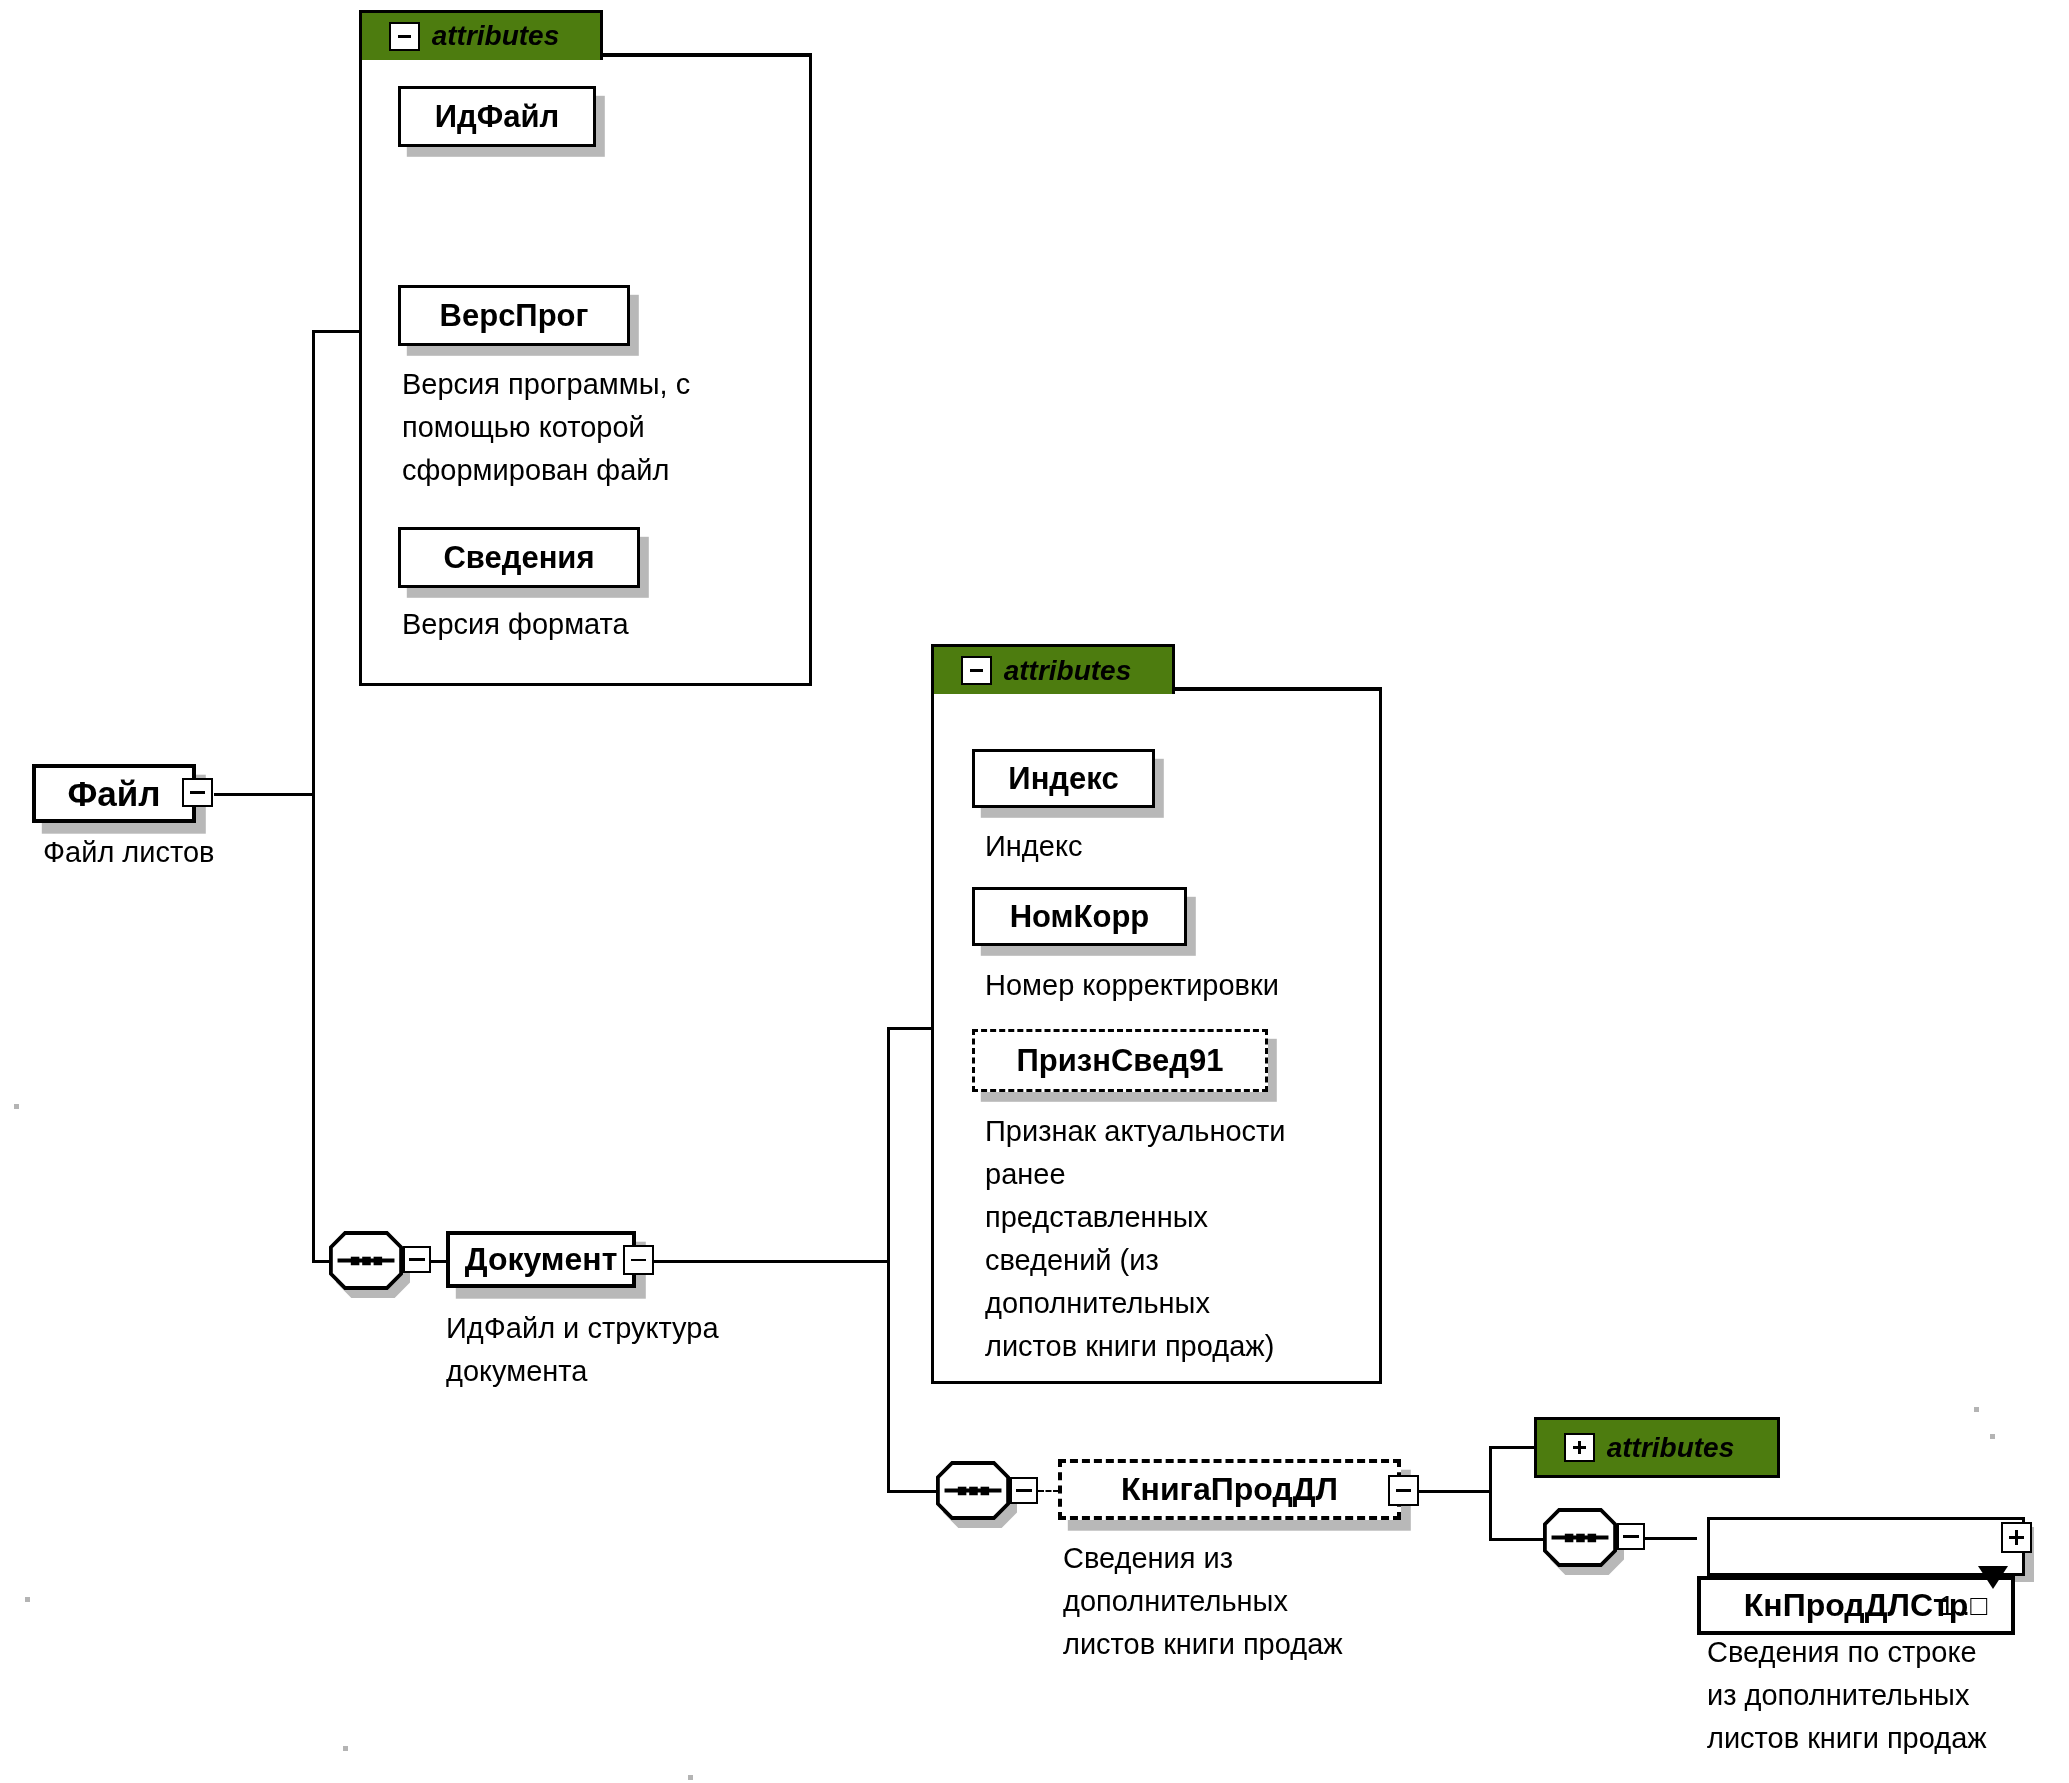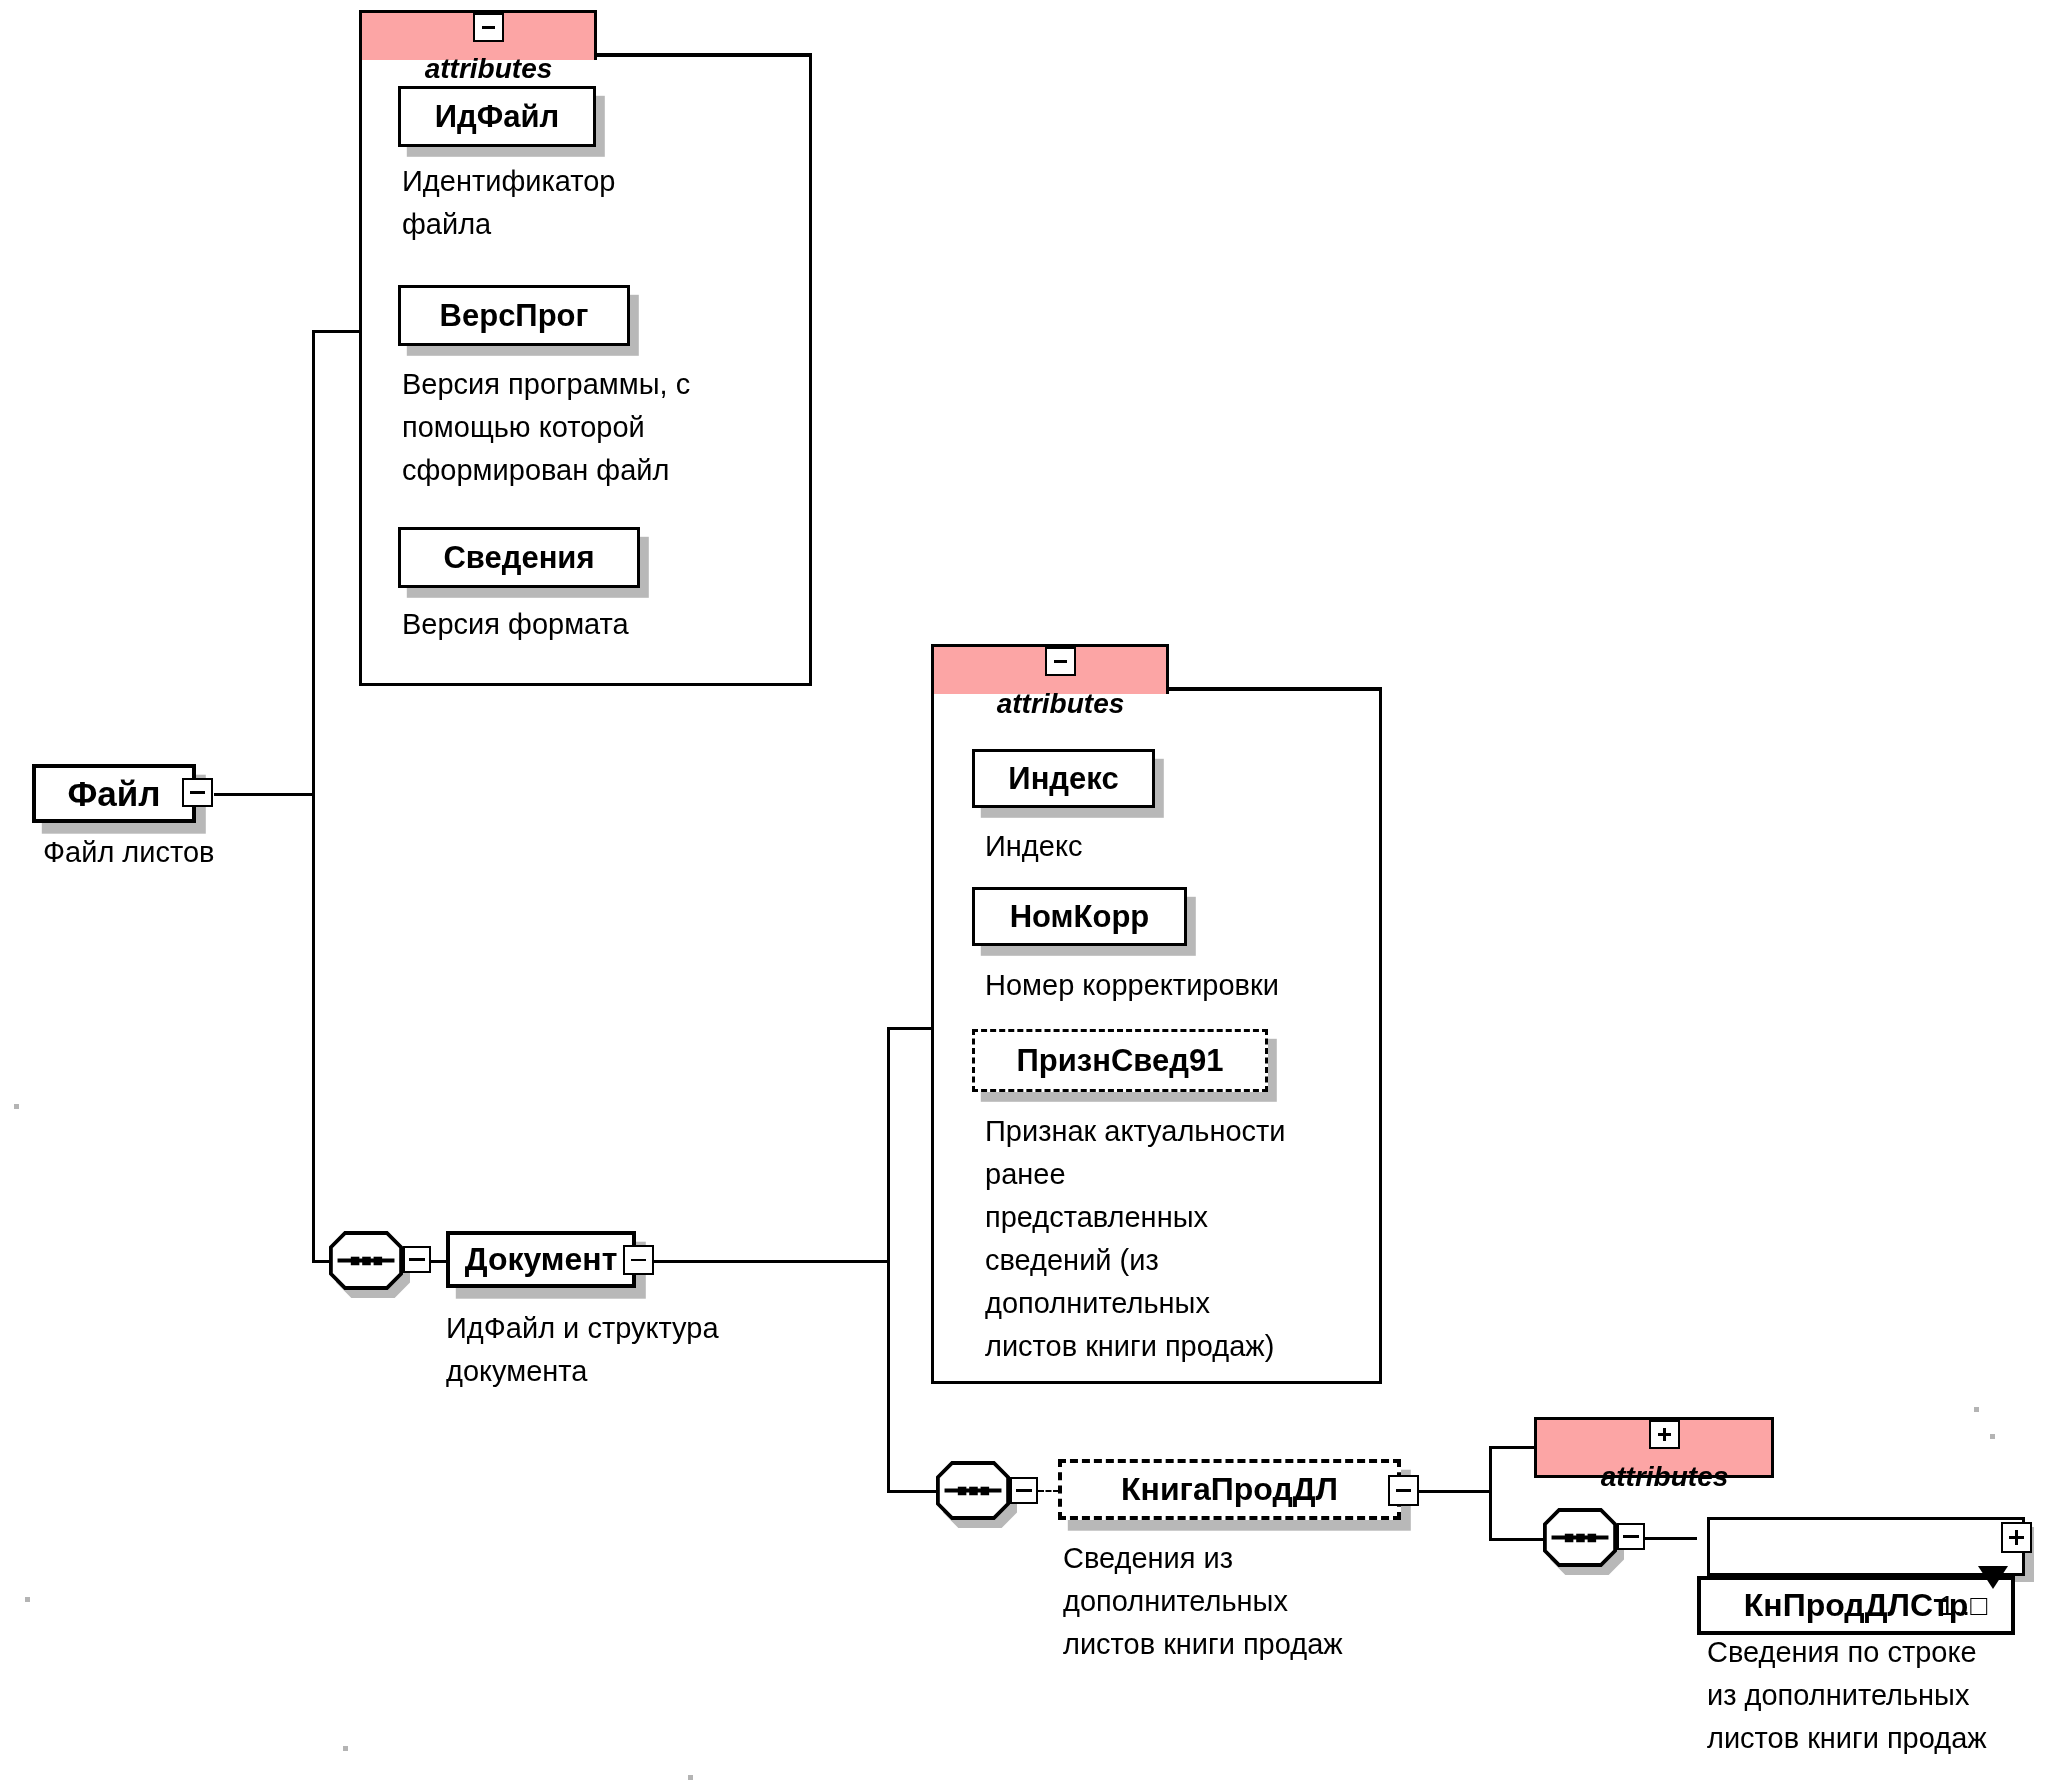--- a/index.html
+++ b/index.html
@@ -26,25 +26,24 @@
     font-weight:bold; font-size:31px; white-space:nowrap;
     box-shadow:8.8px 9.8px 0 #b8b8b8;
   }
   .attrbox.dashed { border-style:dashed; }
 
   .panel {
     position:absolute; background:#fff; border:3.9px solid #000; border-top:none;
   }
   .panel-topedge { position:absolute; height:3.9px; background:#000; }
   .tab {
-    position:absolute; background:#fca5a5;
+    position:absolute; background:#4d7c0f;
     border:3.9px solid #000; border-bottom:none;
-    display:flex; align-items:center; gap:11.7px; padding-left:21px;
+    display:flex; align-items:center; gap:11.7px; padding-left:27px;
     z-index:3;
-    flex-direction:column;
   }
   .attr-word { font-style:italic; font-weight:600; font-size:28px; }
 
   .tgl {
     position:absolute; background:#fff; border:2.9px solid #000;
     display:flex; align-items:center; justify-content:center; z-index:4;
   }
   .tgl .h { width:15.6px; height:2.9px; background:#000; }
   .tgl .v { position:absolute; width:2.9px; height:15.6px; background:#000; }
 
@@ -97,24 +96,20 @@
   <div class="tab" style="left:359px; top:9.8px; width:211px; height:47px;">
     <span class="sq-icon">
         <span class="h"></span>
       </span>
     <span class="attr-word">attributes</span>
   </div>
 
   <div class="attrbox" style="left:398px; top:86px; width:192px; height:55px;">
     <span>ИдФайл</span>
   </div>
-  <div class="cap" style="left:402px; top:160px;">
-    <div>Идентификатор</div>
-    <div>файла</div>
-  </div>
 
   <div class="attrbox" style="left:398px; top:285px; width:226px; height:55px;">
     <span>ВерсПрог</span>
   </div>
   <div class="cap" style="left:402px; top:363px;">
     <div>Версия программы, с</div>
     <div>помощью которой</div>
     <div>сформирован файл</div>
   </div>
 

